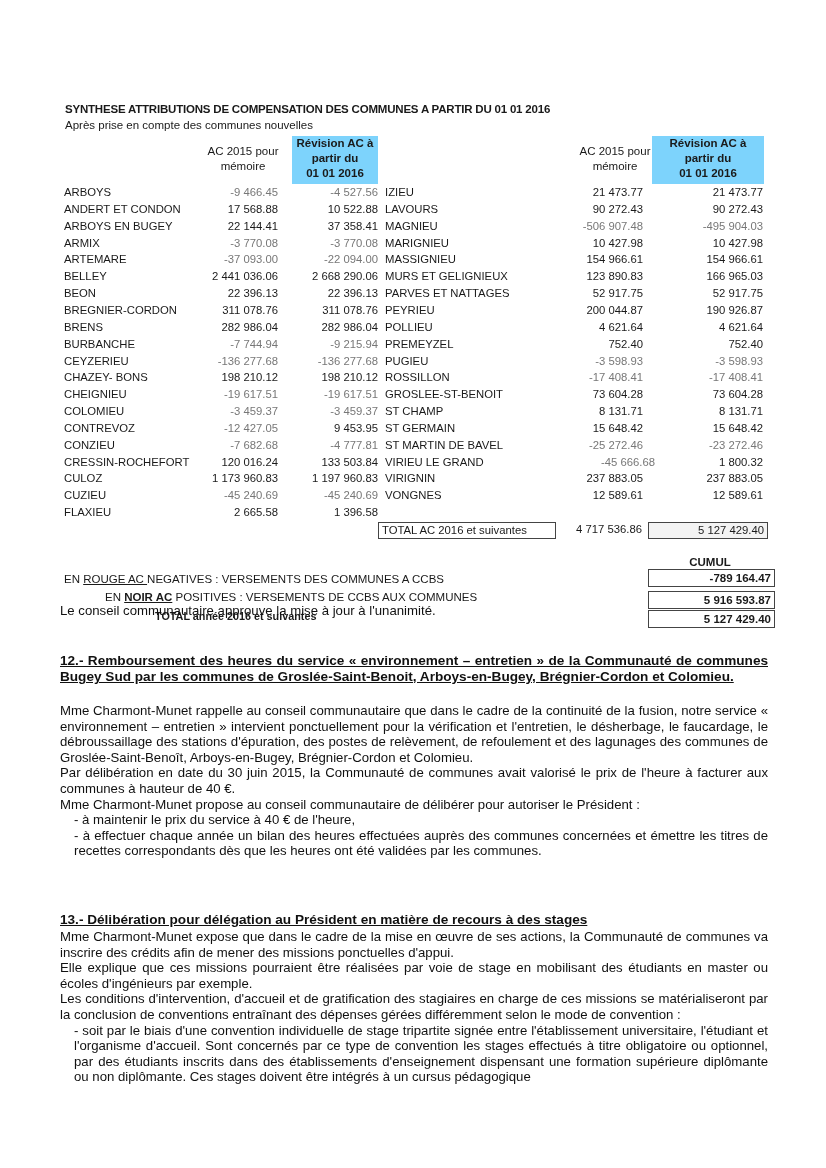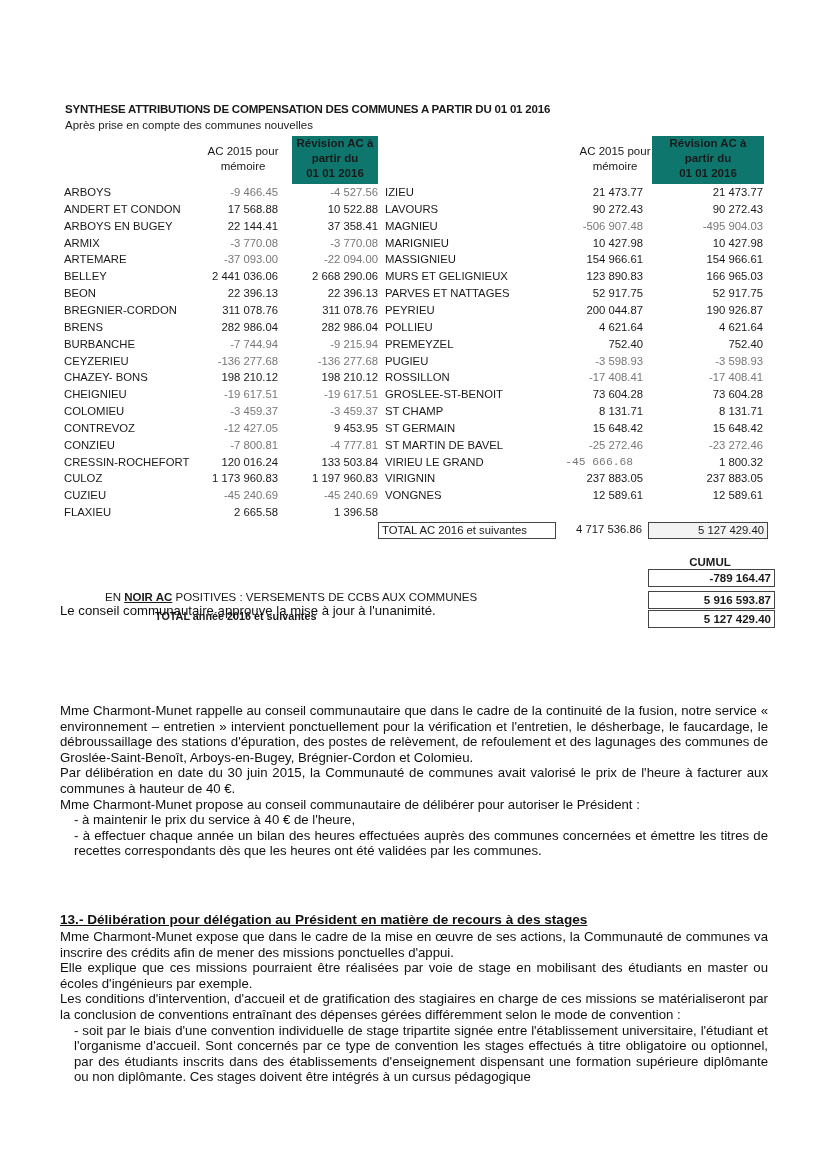--- a/index.html
+++ b/index.html
@@ -2,21 +2,21 @@
 <html><head>
 <meta charset="utf-8">
 <style>
   html, body { margin: 0; padding: 0; background: #ffffff; }
   body { width: 826px; height: 1168px; position: relative; overflow: hidden; color: #1a1a1a; }
   .page { position: absolute; left: 0; top: 0; width: 826px; height: 1168px; }
   .cal { font-family: "Liberation Sans", sans-serif; margin-top: 41px; }
   .title { position: absolute; left: 65px; top: 62px; font-size: 11.5px; font-weight: bold; letter-spacing: -0.2px; }
   .subtitle { position: absolute; left: 65px; top: 78px; font-size: 11.5px; }
   .hdr { position: absolute; font-size: 11.5px; text-align: center; line-height: 15px; }
-  .hdr.shaded { background: #0f766e; font-weight: bold; }
+  .hdr.shaded { background: #7dd3fc; font-weight: bold; }
   .row { position: absolute; font-size: 11.3px; height: 17px; line-height: 17px; white-space: nowrap; }
   .name { position: absolute; }
   .num { position: absolute; text-align: right; }
   .neg { color: #777777; }
   .totbox { position: absolute; border: 1.5px solid #444; font-size: 11.3px; line-height: 15px; height: 15px; padding: 0 3px; }
   .legend { position: absolute; font-size: 11.5px; white-space: nowrap; }
   .legend u { text-decoration: underline; }
   .cumul-h { position: absolute; left: 648px; top: 515px; width: 124px; text-align: center; font-size: 11.5px; font-weight: bold; }
   .cumul-box { position: absolute; left: 648px; width: 122px; height: 16px; border: 1.5px solid #444; font-size: 11.5px; font-weight: bold; text-align: right; line-height: 16px; padding-right: 3px; box-sizing: content-box; }
   .arial { font-family: "Liberation Sans", sans-serif; font-size: 13.2px; line-height: 15.6px; color: #111; }
@@ -124,21 +124,21 @@
         <span class="num neg" style="right: 100px;">-3 459.37</span>
         <span class="num neg" style="right: 0px;">-3 459.37</span>
       </div>
       <div class="row cal" style="left: 64px; top: 378.9px; width: 314px;">
         <span class="name" style="left: 0px;">CONTREVOZ</span>
         <span class="num neg" style="right: 100px;">-12 427.05</span>
         <span class="num" style="right: 0px;">9 453.95</span>
       </div>
       <div class="row cal" style="left: 64px; top: 395.75px; width: 314px;">
         <span class="name" style="left: 0px;">CONZIEU</span>
-        <span class="num neg" style="right: 100px;">-7 800.81</span>
+        <span class="num neg" style="right: 100px;">-7 682.68</span>
         <span class="num neg" style="right: 0px;">-4 777.81</span>
       </div>
       <div class="row cal" style="left: 64px; top: 412.6px; width: 314px;">
         <span class="name" style="left: 0px;">CRESSIN-ROCHEFORT</span>
         <span class="num" style="right: 100px;">120 016.24</span>
         <span class="num" style="right: 0px;">133 503.84</span>
       </div>
       <div class="row cal" style="left: 64px; top: 429.45px; width: 314px;">
         <span class="name" style="left: 0px;">CULOZ</span>
         <span class="num" style="right: 100px;">1 173 960.83</span>
@@ -232,53 +232,57 @@
         <span class="num" style="right: 120px;">15 648.42</span>
         <span class="num" style="right: 0px;">15 648.42</span>
       </div>
       <div class="row cal" style="left: 385px; top: 395.75px; width: 378px;">
         <span class="name" style="left: 0px;">ST MARTIN DE BAVEL</span>
         <span class="num neg" style="right: 120px;">-25 272.46</span>
         <span class="num neg" style="right: 0px;">-23 272.46</span>
       </div>
       <div class="row cal" style="left: 385px; top: 412.6px; width: 378px;">
         <span class="name" style="left: 0px;">VIRIEU LE GRAND</span>
-        <span class="num neg" style="right: 130px; font-family: Liberation Mono, monospace;">-45 666.68</span>
+        <span class="num neg" style="right: 108px;">-45 666.68</span>
         <span class="num" style="right: 0px;">1 800.32</span>
       </div>
       <div class="row cal" style="left: 385px; top: 429.45px; width: 378px;">
         <span class="name" style="left: 0px;">VIRIGNIN</span>
         <span class="num" style="right: 120px;">237 883.05</span>
         <span class="num" style="right: 0px;">237 883.05</span>
       </div>
       <div class="row cal" style="left: 385px; top: 446.3px; width: 378px;">
         <span class="name" style="left: 0px;">VONGNES</span>
         <span class="num" style="right: 120px;">12 589.61</span>
         <span class="num" style="right: 0px;">12 589.61</span>
       </div>
     </div>
 
   <div class="totbox cal" style="left:378px; top:481px; width:170px;">TOTAL AC 2016 et suivantes</div>
   <div class="row cal" style="left:560px; top:480px; width:82px;">
     <span class="num" style="right:0;">4 717 536.86</span>
   </div>
   <div class="totbox cal" style="left:648px; top:481px; width:112px; text-align:right; background:#f3f3f3;">5 127 429.40</div>
 
+  <div class="legend cal" style="left:64px; top:532px;">
+    <span>EN </span><u>ROUGE AC </u><span>NEGATIVES  : VERSEMENTS DES COMMUNES A CCBS</span>
+  </div>
   <div class="legend cal" style="left:64px; top:550px;padding-left:41px;">
     <span>EN </span><u style="font-weight:bold">NOIR AC</u><span> POSITIVES : VERSEMENTS DE CCBS AUX COMMUNES</span>
   </div>
   <div class="legend cal" style="left:155px; top:569px; font-size:10.8px; font-weight:bold;">TOTAL  année 2016 et suivantes</div>
 
   <div class="cumul-h cal">CUMUL</div>
   <div class="cumul-box cal" style="top:528px;">-789 164.47</div>
   <div class="cumul-box cal" style="top:550px;">5 916 593.87</div>
   <div class="cumul-box cal" style="top:569px;">5 127 429.40</div>
 
   <div class="para arial" style="top:603px;">Le conseil communautaire approuve la mise à jour à l'unanimité.</div>
 
+  <div class="h12 arial">12.- Remboursement des heures du service « environnement – entretien » de la Communauté de communes Bugey Sud par les communes de Groslée-Saint-Benoit, Arboys-en-Bugey, Brégnier-Cordon et Colomieu.</div>
   <div class="para arial" style="top:703px;">
     <div>Mme Charmont-Munet rappelle au conseil communautaire que dans le cadre de la continuité de la fusion, notre service « environnement – entretien » intervient ponctuellement pour la vérification et l'entretien, le désherbage, le faucardage, le débroussaillage des stations d'épuration, des postes de relèvement, de refoulement et des lagunages des communes de Groslée-Saint-Benoît, Arboys-en-Bugey, Brégnier-Cordon et Colomieu.</div>
     <div>Par délibération en date du 30 juin 2015, la Communauté de communes avait valorisé le prix de l'heure à facturer aux communes à hauteur de 40 €.</div>
     <div>Mme Charmont-Munet propose au conseil communautaire de délibérer pour autoriser le Président :</div>
     <div class="ind">- à maintenir le prix du service à 40 € de l'heure,</div>
     <div class="ind">- à effectuer chaque année un bilan des heures effectuées auprès des communes concernées et émettre les titres de recettes correspondants dès que les heures ont été validées par les communes.</div>
   </div>
 
   <div class="h13 arial">13.- Délibération pour délégation au Président en matière de recours à des stages</div>
   <div class="para arial" style="top:929px;">

